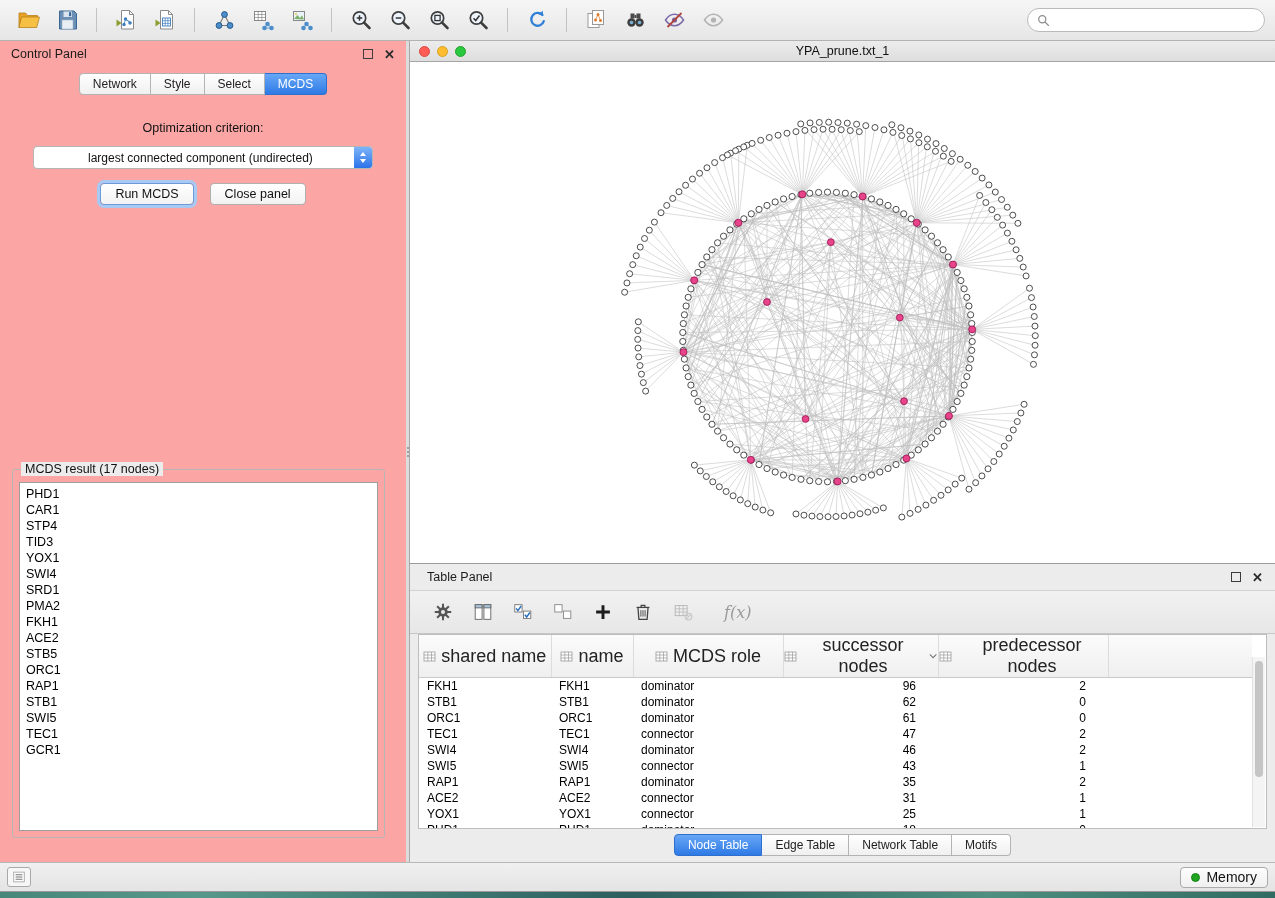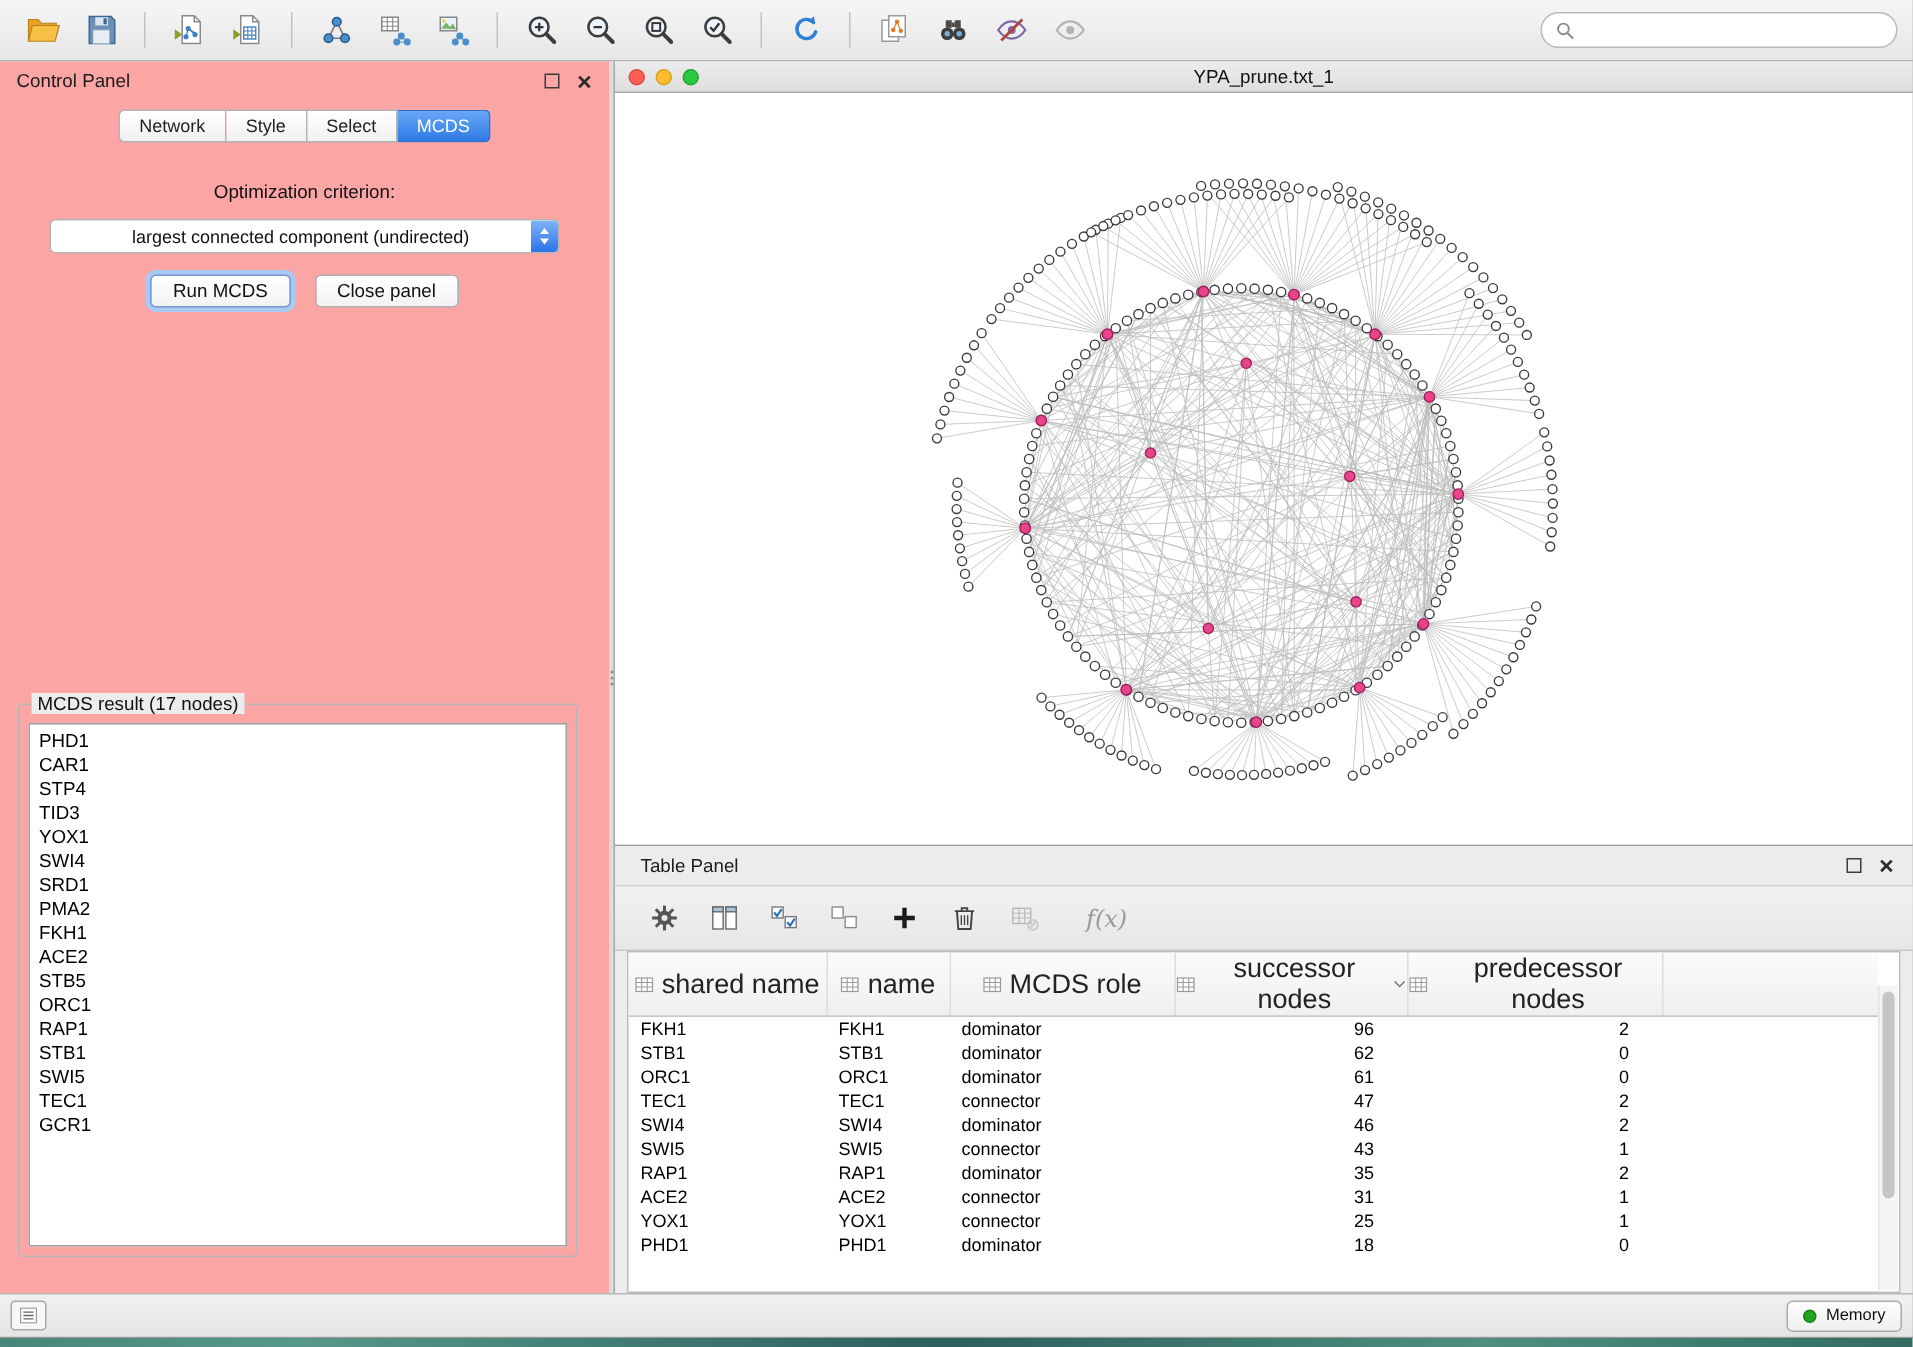--- a/index.html
+++ b/index.html
@@ -107,21 +107,21 @@
   .vscroll .thumb{position:absolute;top:4px;left:2px;width:8px;height:68%;background:#c5c5c5;border-radius:4px;}
   .tp-tabs-row{padding:5px 0 6px;}
 
   
   .status-bar{height:29px;flex:0 0 29px;background:linear-gradient(#f0f0f0,#e4e4e4);
     border-top:1px solid #b8b8b8;display:flex;align-items:center;padding:0 7px;box-sizing:border-box;}
   .status-list-btn{width:24px;height:20px;border:1px solid #a8a8a8;background:#f7f7f7;border-radius:3px;
     display:flex;align-items:center;justify-content:center;padding:0;}
   .status-list-btn svg{width:14px;height:12px;}
   .memory-btn{margin-left:auto;height:21px;border:1px solid #ababab;background:linear-gradient(#fdfdfd,#f0f0f0);
-    border-radius:4px;display:flex;align-items:center;gap:6px;padding:0 10px;font-size:11px;
+    border-radius:4px;display:flex;align-items:center;gap:6px;padding:0 10px;font-size:14px;
     color:#111;font-family:inherit;}
   .mem-dot{width:9px;height:9px;border-radius:50%;background:#1fa51f;border:1px solid #178217;box-sizing:border-box;}
 </style>
 </head>
 <body>
 
 <div class="desktop"></div>
 
 <div class="app">
 
@@ -1340,20 +1340,28 @@
                   <td class="num">18</td>
                   <td class="num">0</td>
                   <td></td>
                 </tr>
               </tbody>
           </table>
           <div class="vscroll">
             <div class="thumb"></div>
           </div>
         </div>
+        <div class="seg-row tp-tabs-row">
+          <div class="segmented" id="tp-tabs">
+              <span class="seg active">Node Table</span>
+              <span class="seg">Edge Table</span>
+              <span class="seg">Network Table</span>
+              <span class="seg">Motifs</span>
+            </div>
+        </div>
       </div>
     </div>
   </div>
 
   <div class="status-bar">
     <button class="status-list-btn">
       <svg viewBox="0 0 16 16">
         <rect x="1" y="1.5" width="14" height="13" fill="#fdfdfd" stroke="#999"></rect>
         <path d="M3.5 5h9M3.5 8h9M3.5 11h9" stroke="#666" stroke-width="1.2"></path>
       </svg>

